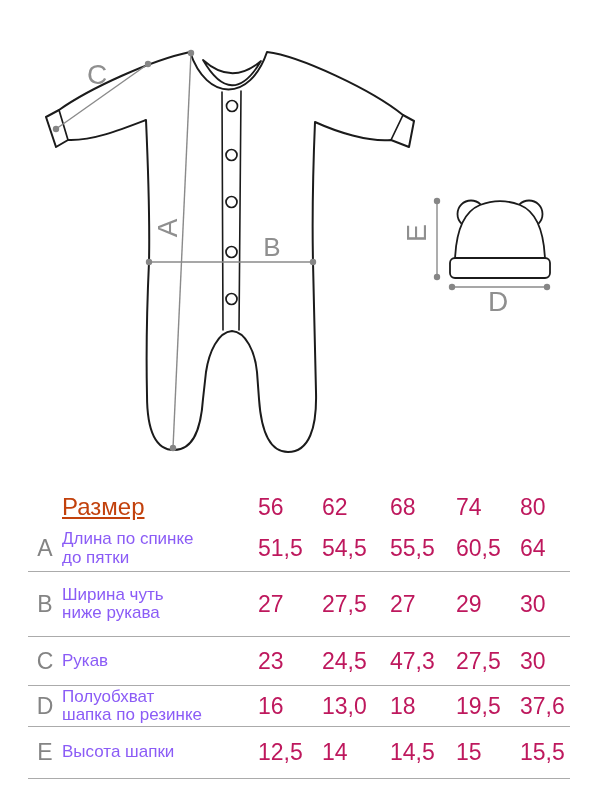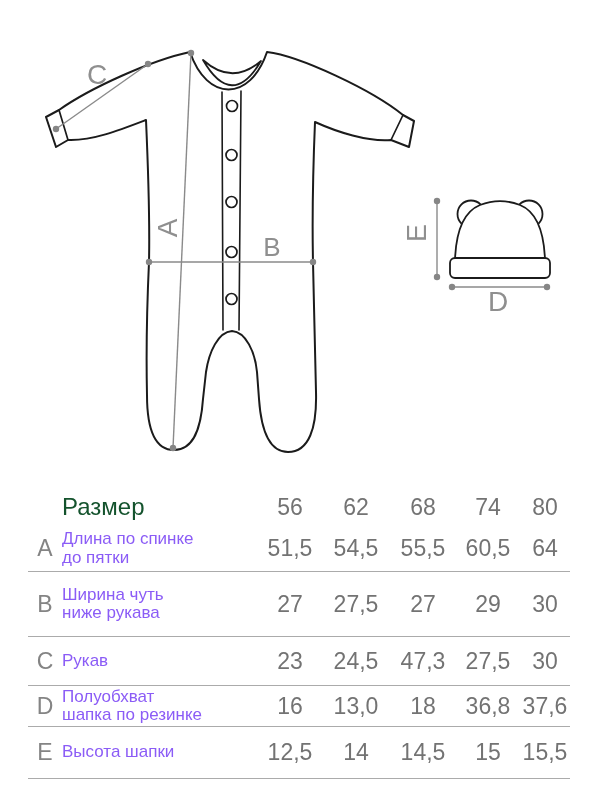--- a/index.html
+++ b/index.html
@@ -30,23 +30,23 @@
   .r-c{height:49px;}
   .r-d{height:41px;}
   .r-e{height:52px;}
   .cell{box-sizing:border-box;}
   .cell.letter{
     text-align:center;color:#848484;font-size:23px;line-height:1;
   }
   .cell.label{
     font-size:17px;line-height:18.5px;color:#8b5cf6;padding-right:4px;
   }
-  .cell.title{font-size:24px;line-height:1;color:#14532d;}
+  .cell.title{font-size:24px;line-height:1;color:#c2410c;text-decoration:underline;}
   .cell.val{
-    text-align:center;font-size:23px;line-height:1;color:#737373;
+    font-size:23px;line-height:1;color:#be185d;
     white-space:nowrap;
   }
 </style>
 </head>
 <body>
 
 <div class="page">
 
   <svg class="figure" viewBox="0 0 600 490" fill="none" xmlns="http://www.w3.org/2000/svg">
 
@@ -186,21 +186,21 @@
 
     <div class="trow r-d bordered">
       <div class="cell letter">D</div>
       <div class="cell label">
         <div>Полуобхват</div>
         <div>шапка по резинке</div>
       </div>
       <div class="cell val">16</div>
       <div class="cell val">13,0</div>
       <div class="cell val">18</div>
-      <div class="cell val">36,8</div>
+      <div class="cell val">19,5</div>
       <div class="cell val">37,6</div>
     </div>
 
     <div class="trow r-e bordered">
       <div class="cell letter">E</div>
       <div class="cell label">
         <div>Высота шапки</div>
       </div>
       <div class="cell val">12,5</div>
       <div class="cell val">14</div>

